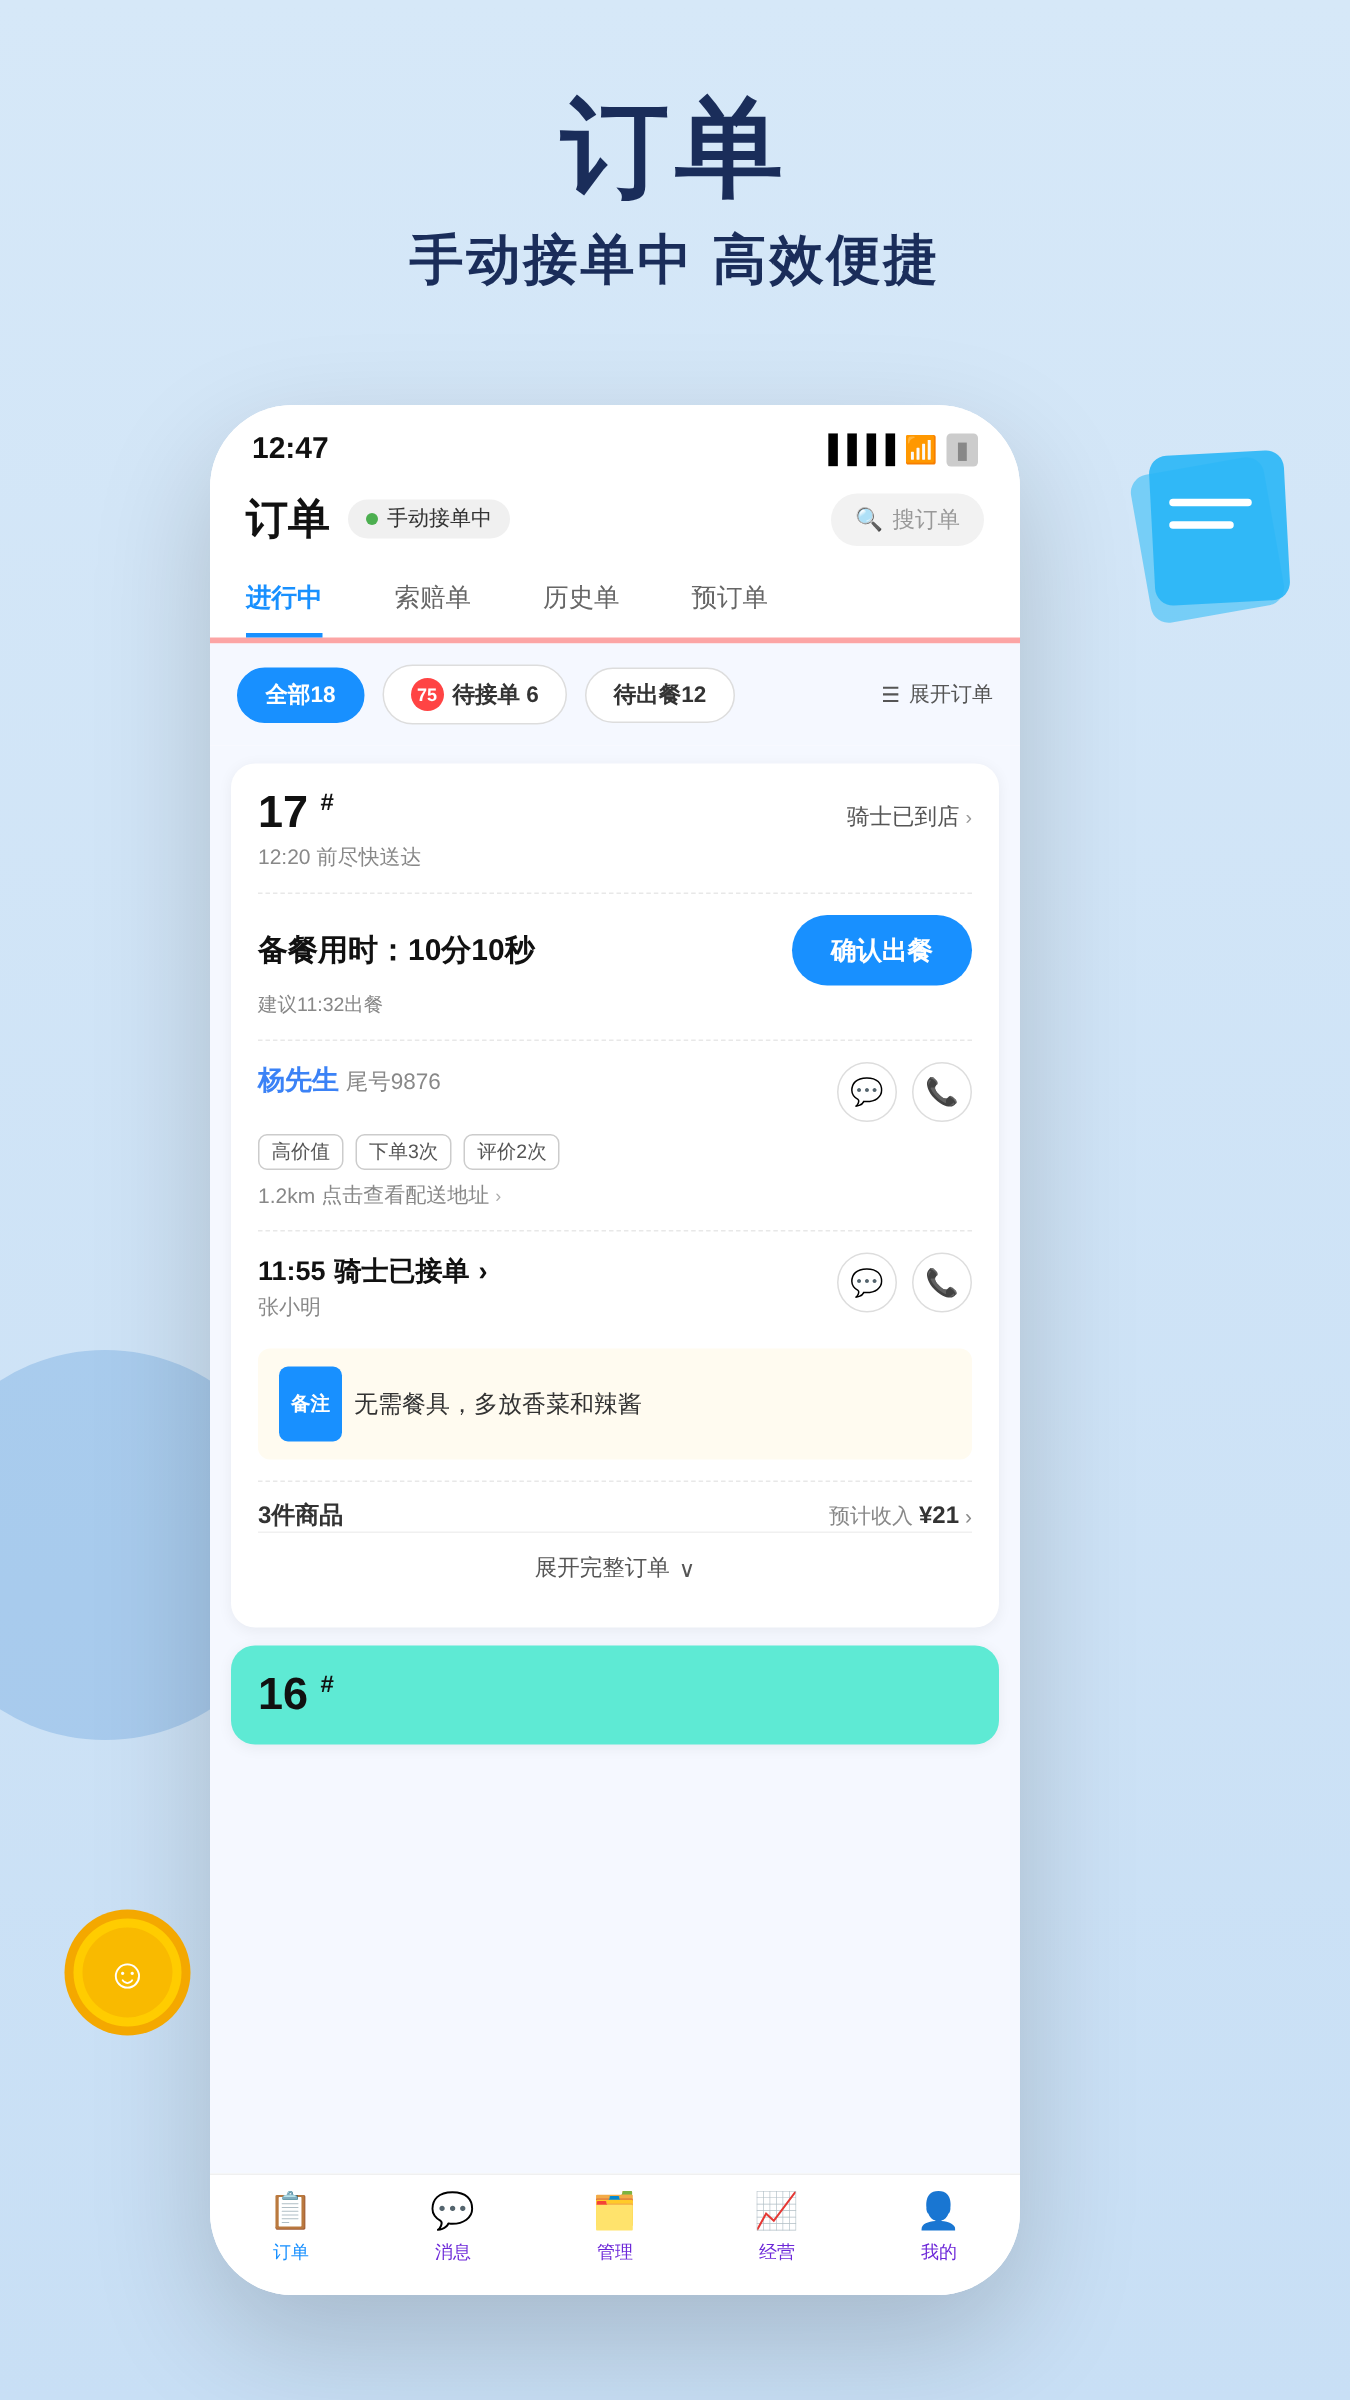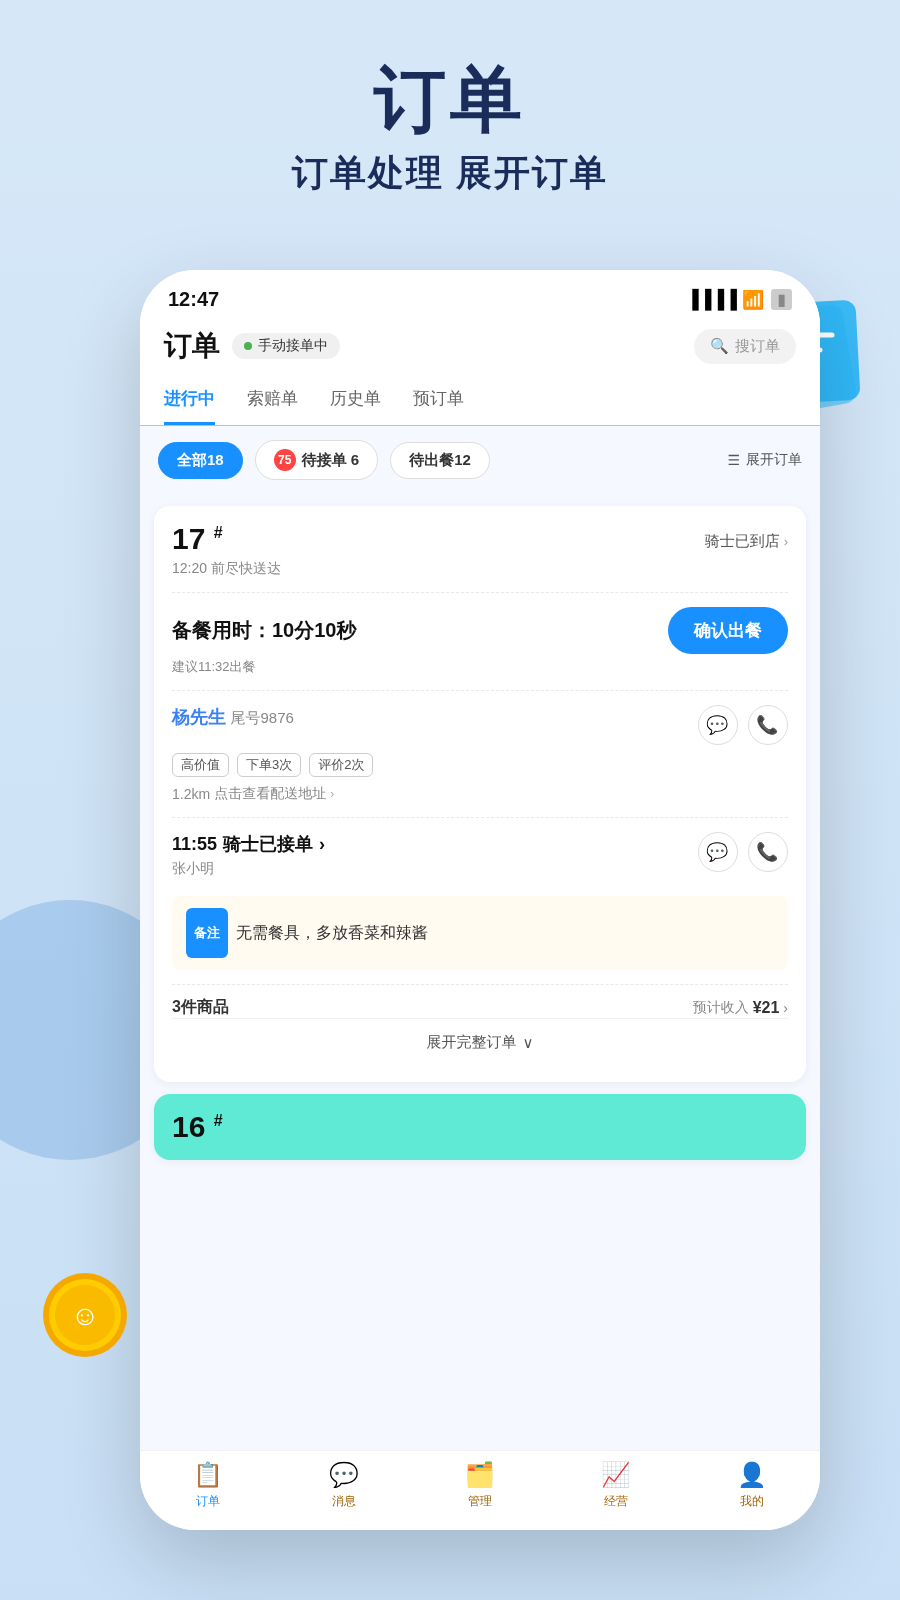--- a/index.html
+++ b/index.html
@@ -54,21 +54,21 @@
     
     .phone-wrapper {
       position: absolute;
       top: 270px;
       left: 50%;
       transform: translateX(-50%);
       width: 620px;
       height: 1260px;
     }
     .phone-frame {
-      width: 680px;
+      width: 540px;
       height: 1260px;
       background: #ffffff;
       border-radius: 55px;
       box-shadow: 0 30px 80px rgba(0,0,0,0.18);
       overflow: hidden;
       position: relative;
     }
 
     
     .status-bar {
@@ -133,23 +133,23 @@
       font-size: 15px;
       color: #999;
       border: none;
       cursor: pointer;
     }
 
     
     .tabs-row {
       display: flex;
       padding: 0 24px;
-      border-bottom: 1px solid #fca5a5;
+      border-bottom: 4px solid #fca5a5;
       background: #fff;
-      gap: 32px;
+      gap: 48px;
     }
     .tab-item {
       font-size: 17px;
       padding: 10px 0 12px;
       color: #666;
       cursor: pointer;
       border-bottom: 3px solid transparent;
       font-weight: 500;
     }
     .tab-item.active {
@@ -471,21 +471,21 @@
     }
     .nav-icon {
       font-size: 24px;
       color: #aaa;
     }
     .nav-icon.active {
       color: #1890ff;
     }
     .nav-label {
       font-size: 12px;
-      color: #a16207;
+      color: #6d28d9;
     }
     .nav-label.active {
       color: #1890ff;
     }
 
     
     .coin-float {
       position: absolute;
       bottom: 240px;
       left: 40px;
@@ -500,21 +500,21 @@
       background: #f5f8ff;
     }
   </style>
 </head>
 <body>
 
 <div class="bg-circle-left"></div>
 
 <div class="hero-section">
   <div class="hero-title">订单</div>
-  <div class="hero-subtitle">订单处理 展开订单</div>
+  <div class="hero-subtitle">手动接单中 高效便捷</div>
 </div>
 
 <div class="bg-card-right">
   <svg width="140" height="140" viewBox="0 0 140 140">
     <rect x="20" y="30" width="90" height="100" rx="12" fill="#4fc3f7" opacity="0.7" transform="rotate(-10 65 80)"></rect>
     <rect x="28" y="22" width="90" height="100" rx="12" fill="#29b6f6" opacity="0.9" transform="rotate(-3 73 72)"></rect>
     <line x1="42" y1="55" x2="92" y2="55" stroke="white" stroke-width="5" stroke-linecap="round"></line>
     <line x1="42" y1="70" x2="80" y2="70" stroke="white" stroke-width="5" stroke-linecap="round"></line>
   </svg>
 </div>

